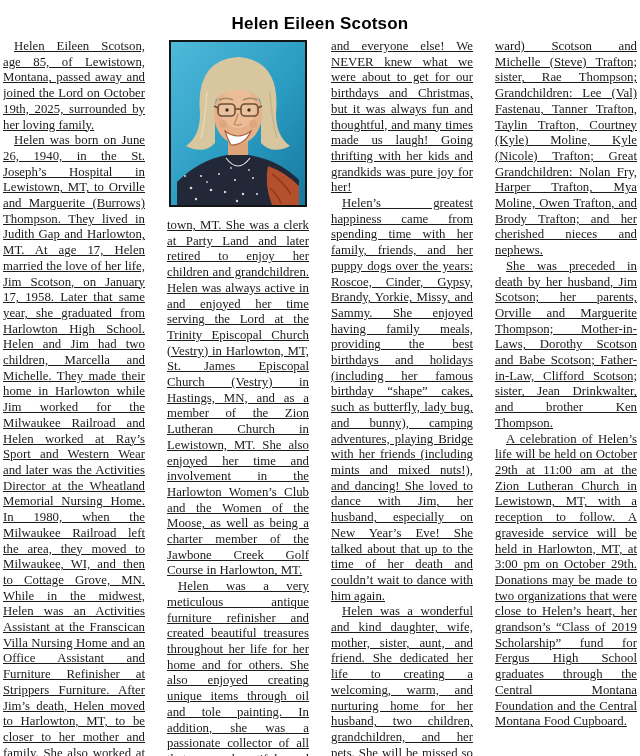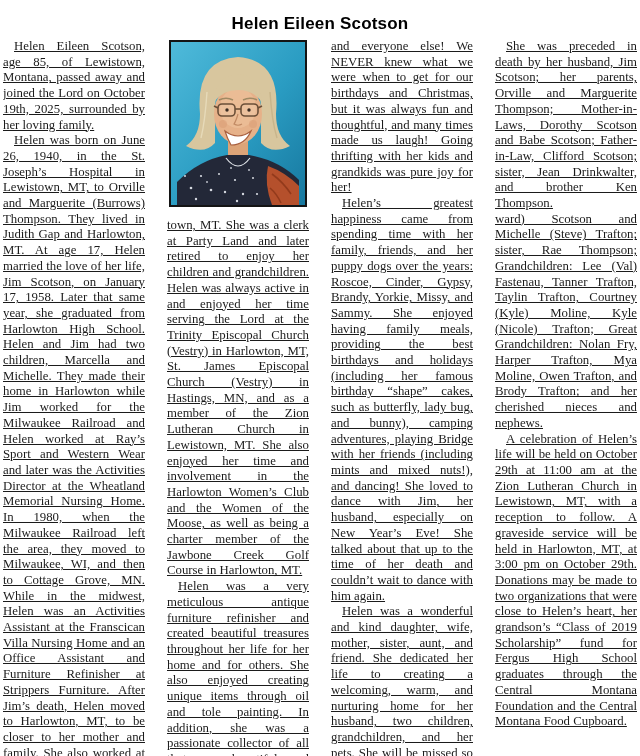--- a/index.html
+++ b/index.html
@@ -109,26 +109,26 @@
             <path d="M59,126 l2,0 m-1,-1 l0,2" stroke="#e8ecf2" stroke-width="0.8"></path>
             <path d="M77,128 l2,0 m-1,-1 l0,2" stroke="#e8ecf2" stroke-width="0.8"></path>
           </g>
         </svg>
       </figure>
       <p class="para">town, MT. She was a clerk at Party Land and later retired to enjoy her children and grandchildren. Helen was always active in and enjoyed her time serving the Lord at the Trinity Episcopal Church (Vestry) in Harlowton, MT, St. James Episcopal Church (Vestry) in Hastings, MN, and as a member of the Zion Lutheran Church in Lewistown, MT. She also enjoyed her time and involvement in the Harlowton Women’s Club and the Women of the Moose, as well as being a charter member of the Jawbone Creek Golf Course in Harlowton, MT.</p>
       <p class="para indent">Helen was a very meticulous antique furniture refinisher and created beautiful treasures throughout her life for her home and for others. She also enjoyed creating unique items through oil and tole painting. In addition, she was a passionate collector of all that was beautiful and “cool.”  She LOVED going to estate sales, garage sales, and thrift stores to find the most interesting items for herself</p>
     </div>
 
     <div class="col">
-      <p class="para">and everyone else!  We NEVER knew what we were when to get for our birthdays and Christmas, but it was always fun and thoughtful, and many times made us laugh! Going thrifting with her kids and grandkids was pure joy for her!</p>
+      <p class="para">and everyone else!  We NEVER knew what we were about to get for our birthdays and Christmas, but it was always fun and thoughtful, and many times made us laugh! Going thrifting with her kids and grandkids was pure joy for her!</p>
       <p class="para indent">Helen’s greatest happiness came from spending time with her family, friends, and her puppy dogs over the years: Roscoe, Cinder, Gypsy, Brandy, Yorkie, Missy, and Sammy. She enjoyed having family meals, providing the best birthdays and holidays (including her famous birthday “shape” cakes, such as butterfly, lady bug, and bunny), camping adventures, playing Bridge with her friends (including mints and mixed nuts!), and dancing! She loved to dance with Jim, her husband, especially on New Year’s Eve! She talked about that up to the time of her death and couldn’t wait to dance with him again.</p>
       <p class="para indent">Helen was a wonderful and kind daughter, wife, mother, sister, aunt, and friend. She dedicated her life to creating a welcoming, warm, and nurturing home for her husband, two children, grandchildren, and her pets. She will be missed so much on this earth, but now has her wish, dancing with her beloved Jim, once again.  We love you so much, mom!</p>
       <p class="para indent">Helen is survived by her daughters: Marcella (Ed-</p>
     </div>
 
     <div class="col">
+      <p class="para">ward) Scotson and Michelle (Steve) Trafton; sister, Rae Thompson; Grandchildren: Lee (Val) Fastenau, Tanner Trafton, Taylin Trafton, Courtney (Kyle) Moline, Kyle (Nicole) Trafton; Great Grandchildren: Nolan Fry, Harper Trafton, Mya Moline, Owen Trafton, and Brody Trafton; and her cherished nieces and nephews.</p>
       <p class="para indent">She was preceded in death by her husband, Jim Scotson; her parents, Orville and Marguerite Thompson; Mother-in-Laws, Dorothy Scotson and Babe Scotson; Father-in-Law, Clifford Scotson; sister, Jean Drinkwalter, and brother Ken Thompson.</p>
-      <p class="para">ward) Scotson and Michelle (Steve) Trafton; sister, Rae Thompson; Grandchildren: Lee (Val) Fastenau, Tanner Trafton, Taylin Trafton, Courtney (Kyle) Moline, Kyle (Nicole) Trafton; Great Grandchildren: Nolan Fry, Harper Trafton, Mya Moline, Owen Trafton, and Brody Trafton; and her cherished nieces and nephews.</p>
       <p class="para indent">A celebration of Helen’s life will be held on October 29th at 11:00 am at the Zion Lutheran Church in Lewistown, MT, with a reception to follow. A graveside service will be held in Harlowton, MT, at 3:00 pm on October 29th. Donations may be made to two organizations that were close to Helen’s heart, her grandson’s “Class of 2019 Scholarship” fund for Fergus High School graduates through the Central Montana Foundation and the Central Montana Food Cupboard.</p>
     </div>
 
   </div>
 </div>
 
 </body></html>

